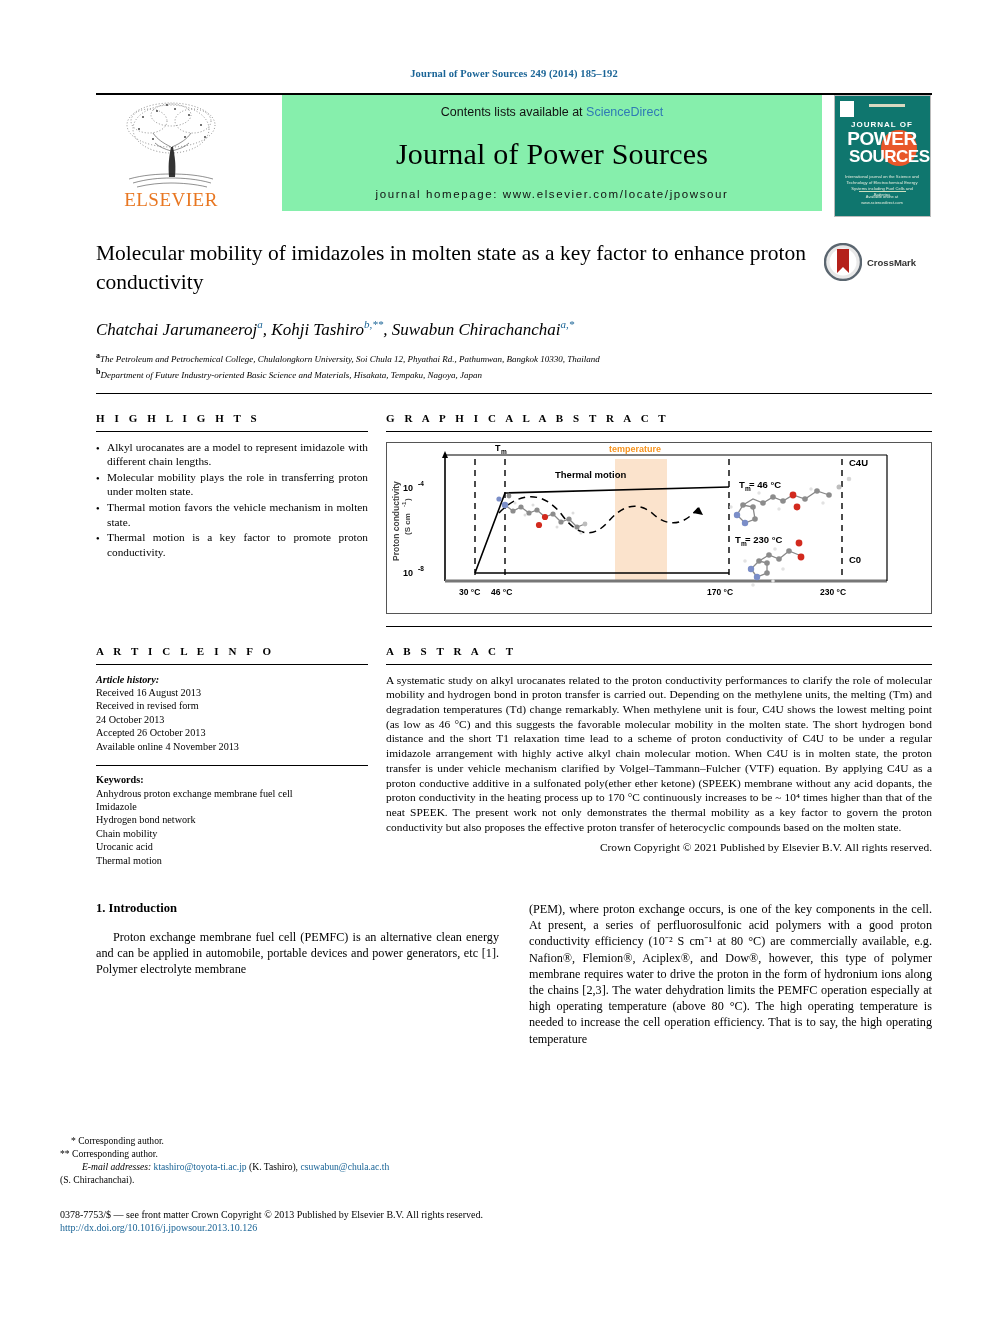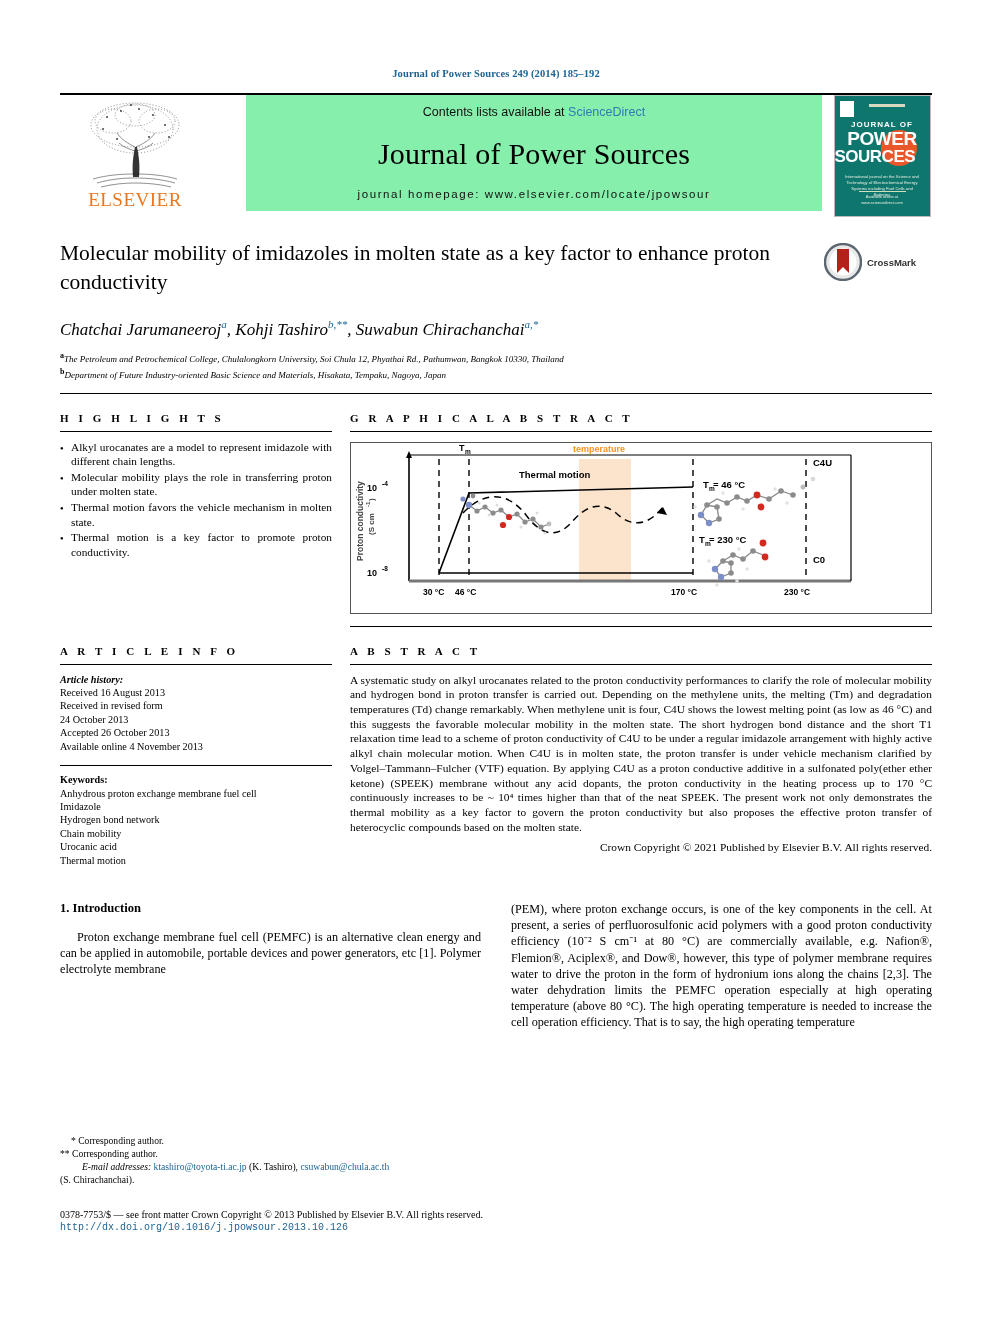--- a/index.html
+++ b/index.html
@@ -6,21 +6,21 @@
   html, body { margin: 0; padding: 0; }
   body {
     width: 992px;
     height: 1323px;
     background: #ffffff;
     font-family: "Liberation Serif", serif;
     color: #000;
     position: relative;
     overflow: hidden;
   }
-  .page { width: 992px; height: 1323px; position: relative; }
+  .page { width: 992px; height: 1323px; position: relative; padding-left: 36px; }
 
   
   .running-head {
     text-align: center;
     font-size: 10.5px;
     color: #1a6496;
     font-weight: bold;
     padding-top: 68px;
     letter-spacing: 0.1px;
   }
@@ -92,21 +92,21 @@
   .cov-tl { position:absolute; left:5px; top:5px; width:14px; height:16px; background:#fff; }
   .cov-topline { position:absolute; left:34px; top:8px; width:36px; height:3px; background:#d8d8c0; }
   .cov-jof { position:absolute; left:0; right:0; top:24px; text-align:center;
              font-family:"Liberation Sans",sans-serif; font-size:8px; font-weight:bold;
              color:#fff; letter-spacing:1px; }
   .cov-circle { position:absolute; left:46px; top:34px; width:36px; height:36px;
                 border-radius:50%; background:#e8572a; }
   .cov-power { position:absolute; left:0; right:0; top:33px; text-align:center;
                font-family:"Liberation Sans",sans-serif; font-size:19px; font-weight:bold;
                color:#fff; letter-spacing:-0.5px; line-height:19px; }
-  .cov-sources { position:absolute; left:0; right:0; top:52px; text-align:left;
+  .cov-sources { position:absolute; left:0; right:0; top:52px; text-align:right;
                  font-family:"Liberation Sans",sans-serif; font-size:17px; font-weight:bold;
                  color:#fff; letter-spacing:-0.5px; line-height:18px; }
   .cov-sub { position:absolute; left:9px; right:9px; top:78px; text-align:center;
              font-family:"Liberation Sans",sans-serif; font-size:4.2px; color:#e7efe0; line-height:6px; }
   .cov-foot { position:absolute; left:14px; right:14px; bottom:10px; text-align:center;
               font-family:"Liberation Sans",sans-serif; font-size:4px; color:#e7efe0; line-height:6px; }
   .cov-rule { position:absolute; left:24px; right:24px; bottom:24px; height:1px; background:#cfe0c0; }
 
   
   .title-block { margin: 28px 60px 0 60px; position: relative; }
@@ -212,21 +212,21 @@
   
   .footnotes { position: absolute; left: 60px; top: 1134px; width: 420px; }
   .fn { font-size: 9.6px; line-height: 13px; font-family: "Liberation Serif", serif; }
   .fn .ind { padding-left: 11px; display: block; }
   .fn .ind2 { padding-left: 22px; display: block; }
   .fn i { font-style: italic; }
   .email { color: #1a6496; }
 
   .bottom-block { position: absolute; left: 60px; top: 1208px; width: 880px; }
   .issn-line { font-size: 10px; font-family: "Liberation Serif", serif; line-height: 13px; }
-  .doi-line { font-size: 10px; color: #1a6496; font-family: Liberation Mono, monospace; line-height: 13px; }
+  .doi-line { font-size: 10px; color: #1a6496; font-family: Liberation Serif, serif; line-height: 13px; }
 
   
   .ga-svg { position: absolute; left: 0; top: 0; }
 </style>
 </head>
 <body>
 
 <div class="page">
 
   <div class="running-head">Journal of Power Sources 249 (2014) 185–192</div>

